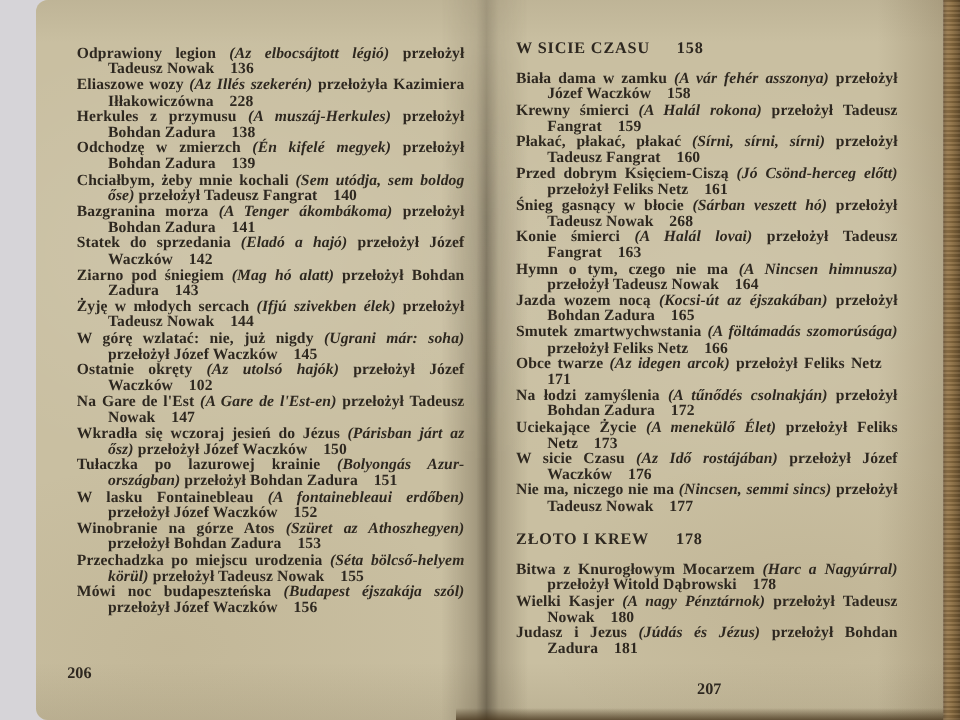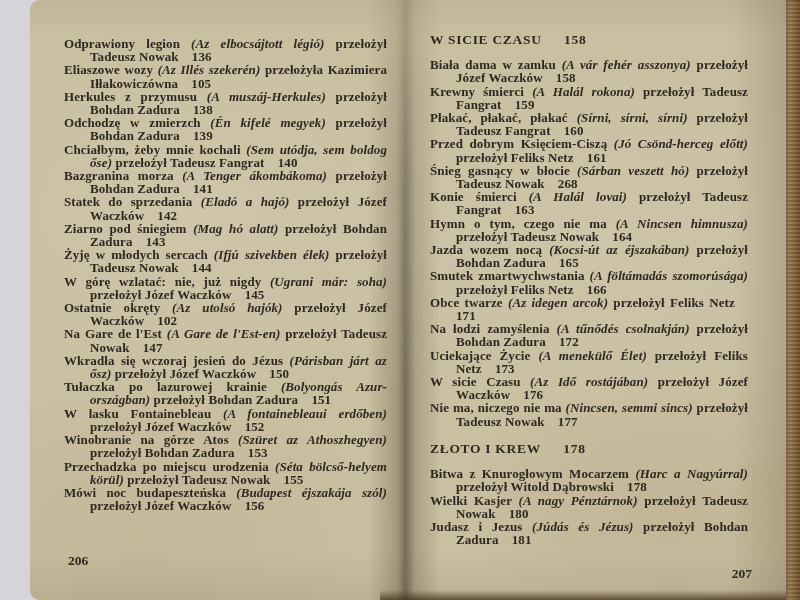--- a/index.html
+++ b/index.html
@@ -74,33 +74,33 @@
   .entry{padding-left:26px;text-indent:-26px;}
   .hu{font-style:italic;margin-top:30px;}
   .gap{white-space:pre;}
   .sec-header{
     margin:14px 0 12px 0;
     font-size:13.5px;letter-spacing:0.7px;
     text-align:left;
   }
   .sec-header:first-child{margin-top:0;}
   .pagenum{position:absolute;font-size:13.5px;font-weight:700;}
-  .pn-left{left:68px;top:553px;}
-  .pn-right{left:430px;top:566px;width:322px;text-align:right;}
+  .pn-left{left:56px;top:553px;}
+  .pn-right{left:430px;top:566px;width:322px;text-align:center;}
 </style>
 </head>
 <body>
 
 <div class="scene">
   <div class="edge-left"></div>
   <div class="paper"></div>
 
   <div class="text-col left-col">
       <div class="entry"><span class="t">Odprawiony legion </span><span class="hu">(Az elbocsájtott légió)</span><span class="t"> przełożył Tadeusz Nowak</span><span class="gap">  </span><span class="num">136</span></div>
-      <div class="entry"><span class="t">Eliaszowe wozy </span><span class="hu">(Az Illés szekerén)</span><span class="t"> przełożyła Kazimiera Iłłakowiczówna</span><span class="gap">  </span><span class="num">105</span></div>
+      <div class="entry"><span class="t">Eliaszowe wozy </span><span class="hu">(Az Illés szekerén)</span><span class="t"> przełożyła Kazimiera Iłłakowiczówna</span><span class="gap">  </span><span class="num">228</span></div>
       <div class="entry"><span class="t">Herkules z przymusu </span><span class="hu">(A muszáj-Herkules)</span><span class="t"> przełożył Bohdan Zadura</span><span class="gap">  </span><span class="num">138</span></div>
       <div class="entry"><span class="t">Odchodzę w zmierzch </span><span class="hu">(Én kifelé megyek)</span><span class="t"> przełożył Bohdan Zadura</span><span class="gap">  </span><span class="num">139</span></div>
       <div class="entry"><span class="t">Chciałbym, żeby mnie kochali </span><span class="hu">(Sem utódja, sem boldog őse)</span><span class="t"> przełożył Tadeusz Fangrat</span><span class="gap">  </span><span class="num">140</span></div>
       <div class="entry"><span class="t">Bazgranina morza </span><span class="hu">(A Tenger ákombákoma)</span><span class="t"> przełożył Bohdan Zadura</span><span class="gap">  </span><span class="num">141</span></div>
       <div class="entry"><span class="t">Statek do sprzedania </span><span class="hu">(Eladó a hajó)</span><span class="t"> przełożył Józef Waczków</span><span class="gap">  </span><span class="num">142</span></div>
       <div class="entry"><span class="t">Ziarno pod śniegiem </span><span class="hu">(Mag hó alatt)</span><span class="t"> przełożył Bohdan Zadura</span><span class="gap">  </span><span class="num">143</span></div>
       <div class="entry"><span class="t">Żyję w młodych sercach </span><span class="hu">(Ifjú szivekben élek)</span><span class="t"> przełożył Tadeusz Nowak</span><span class="gap">  </span><span class="num">144</span></div>
       <div class="entry"><span class="t">W górę wzlatać: nie, już nigdy </span><span class="hu">(Ugrani már: soha)</span><span class="t"> przełożył Józef Waczków</span><span class="gap">  </span><span class="num">145</span></div>
       <div class="entry"><span class="t">Ostatnie okręty </span><span class="hu">(Az utolsó hajók)</span><span class="t"> przełożył Józef Waczków</span><span class="gap">  </span><span class="num">102</span></div>
       <div class="entry"><span class="t">Na Gare de l'Est </span><span class="hu">(A Gare de l'Est-en)</span><span class="t"> przełożył Tadeusz Nowak</span><span class="gap">  </span><span class="num">147</span></div>

